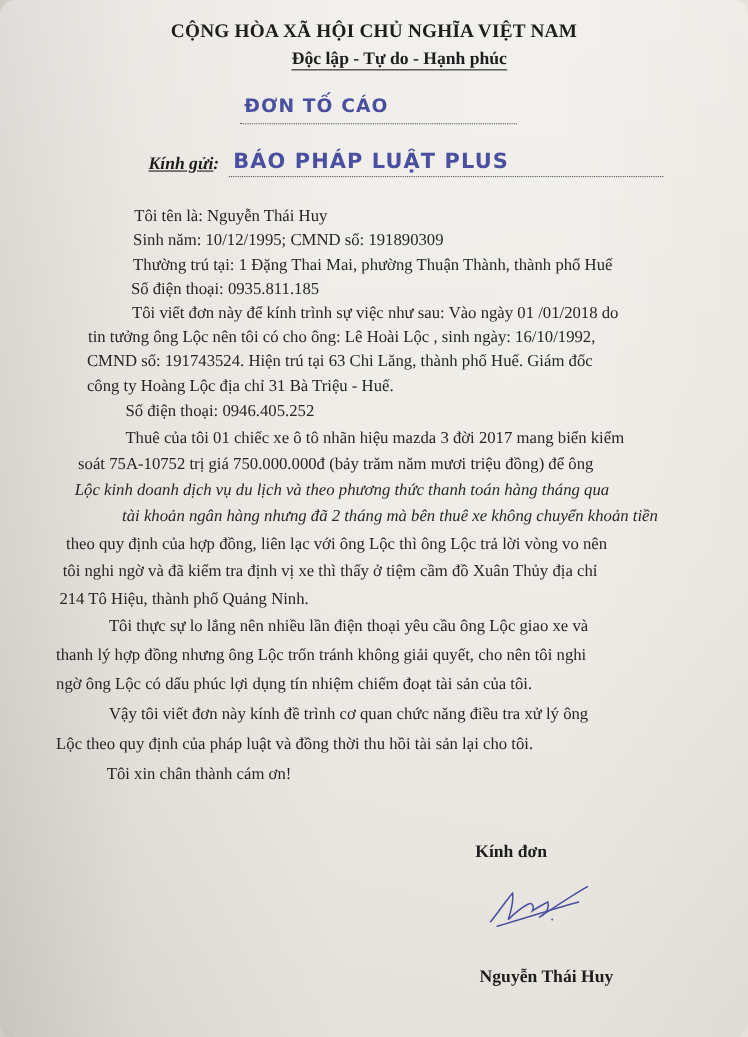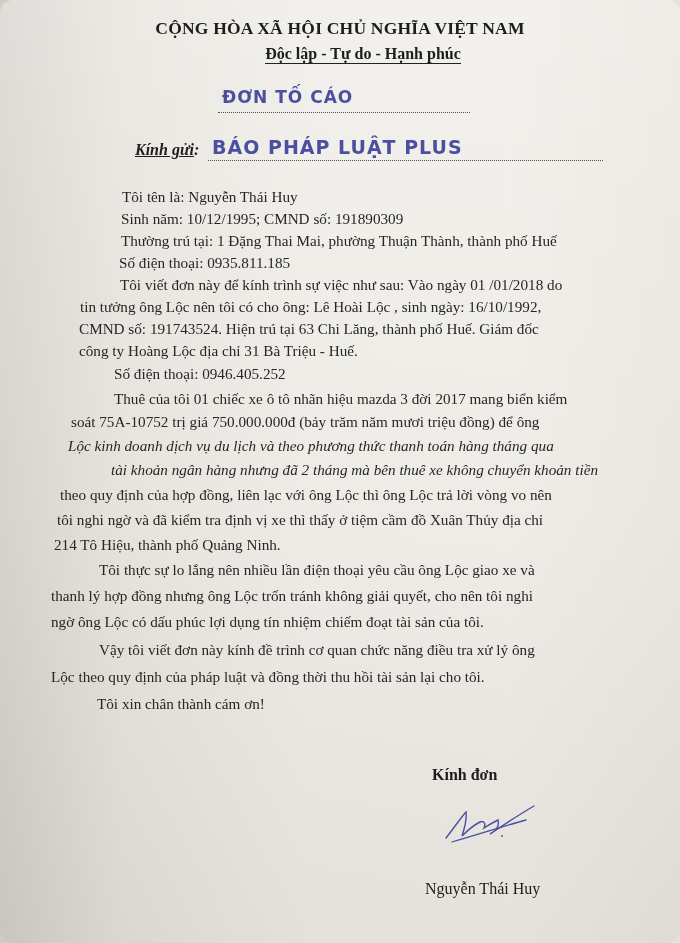--- a/index.html
+++ b/index.html
@@ -40,21 +40,21 @@
     .to-label u { text-decoration: underline; }
     .to-line {
       left: 208px; top: 144px; width: 395px; height: 16px;
       border-bottom: 1.5px dotted #555;
     }
     .to-text { left: 212px; top: 136px; font-size: 19px; }
     .body-text { font-size: 15.2px; color: #262626; }
     .ital { font-style: italic; }
     .sig-date { left: 368px; top: 737px; font-size: 16px; font-style: italic; color: #262626; }
     .sig-respect { left: 432px; top: 766px; font-size: 16px; font-weight: bold; color: #1d1d1d; }
-    .sig-name { left: 425px; top: 880px; font-size: 16px; font-weight: normal; color: #1d1d1d; }
+    .sig-name { left: 436px; top: 880px; font-size: 16px; font-weight: bold; color: #1d1d1d; }
     .signature { left: 440px; top: 798px; width: 100px; height: 48px; }
   </style>
 </head>
 <body>
 
 <div class="page">
 
   <div class="abs nation">CỘNG HÒA XÃ HỘI CHỦ NGHĨA VIỆT NAM</div>
   <div class="abs motto">
     <span>Độc lập - Tự do - Hạnh phúc</span>

